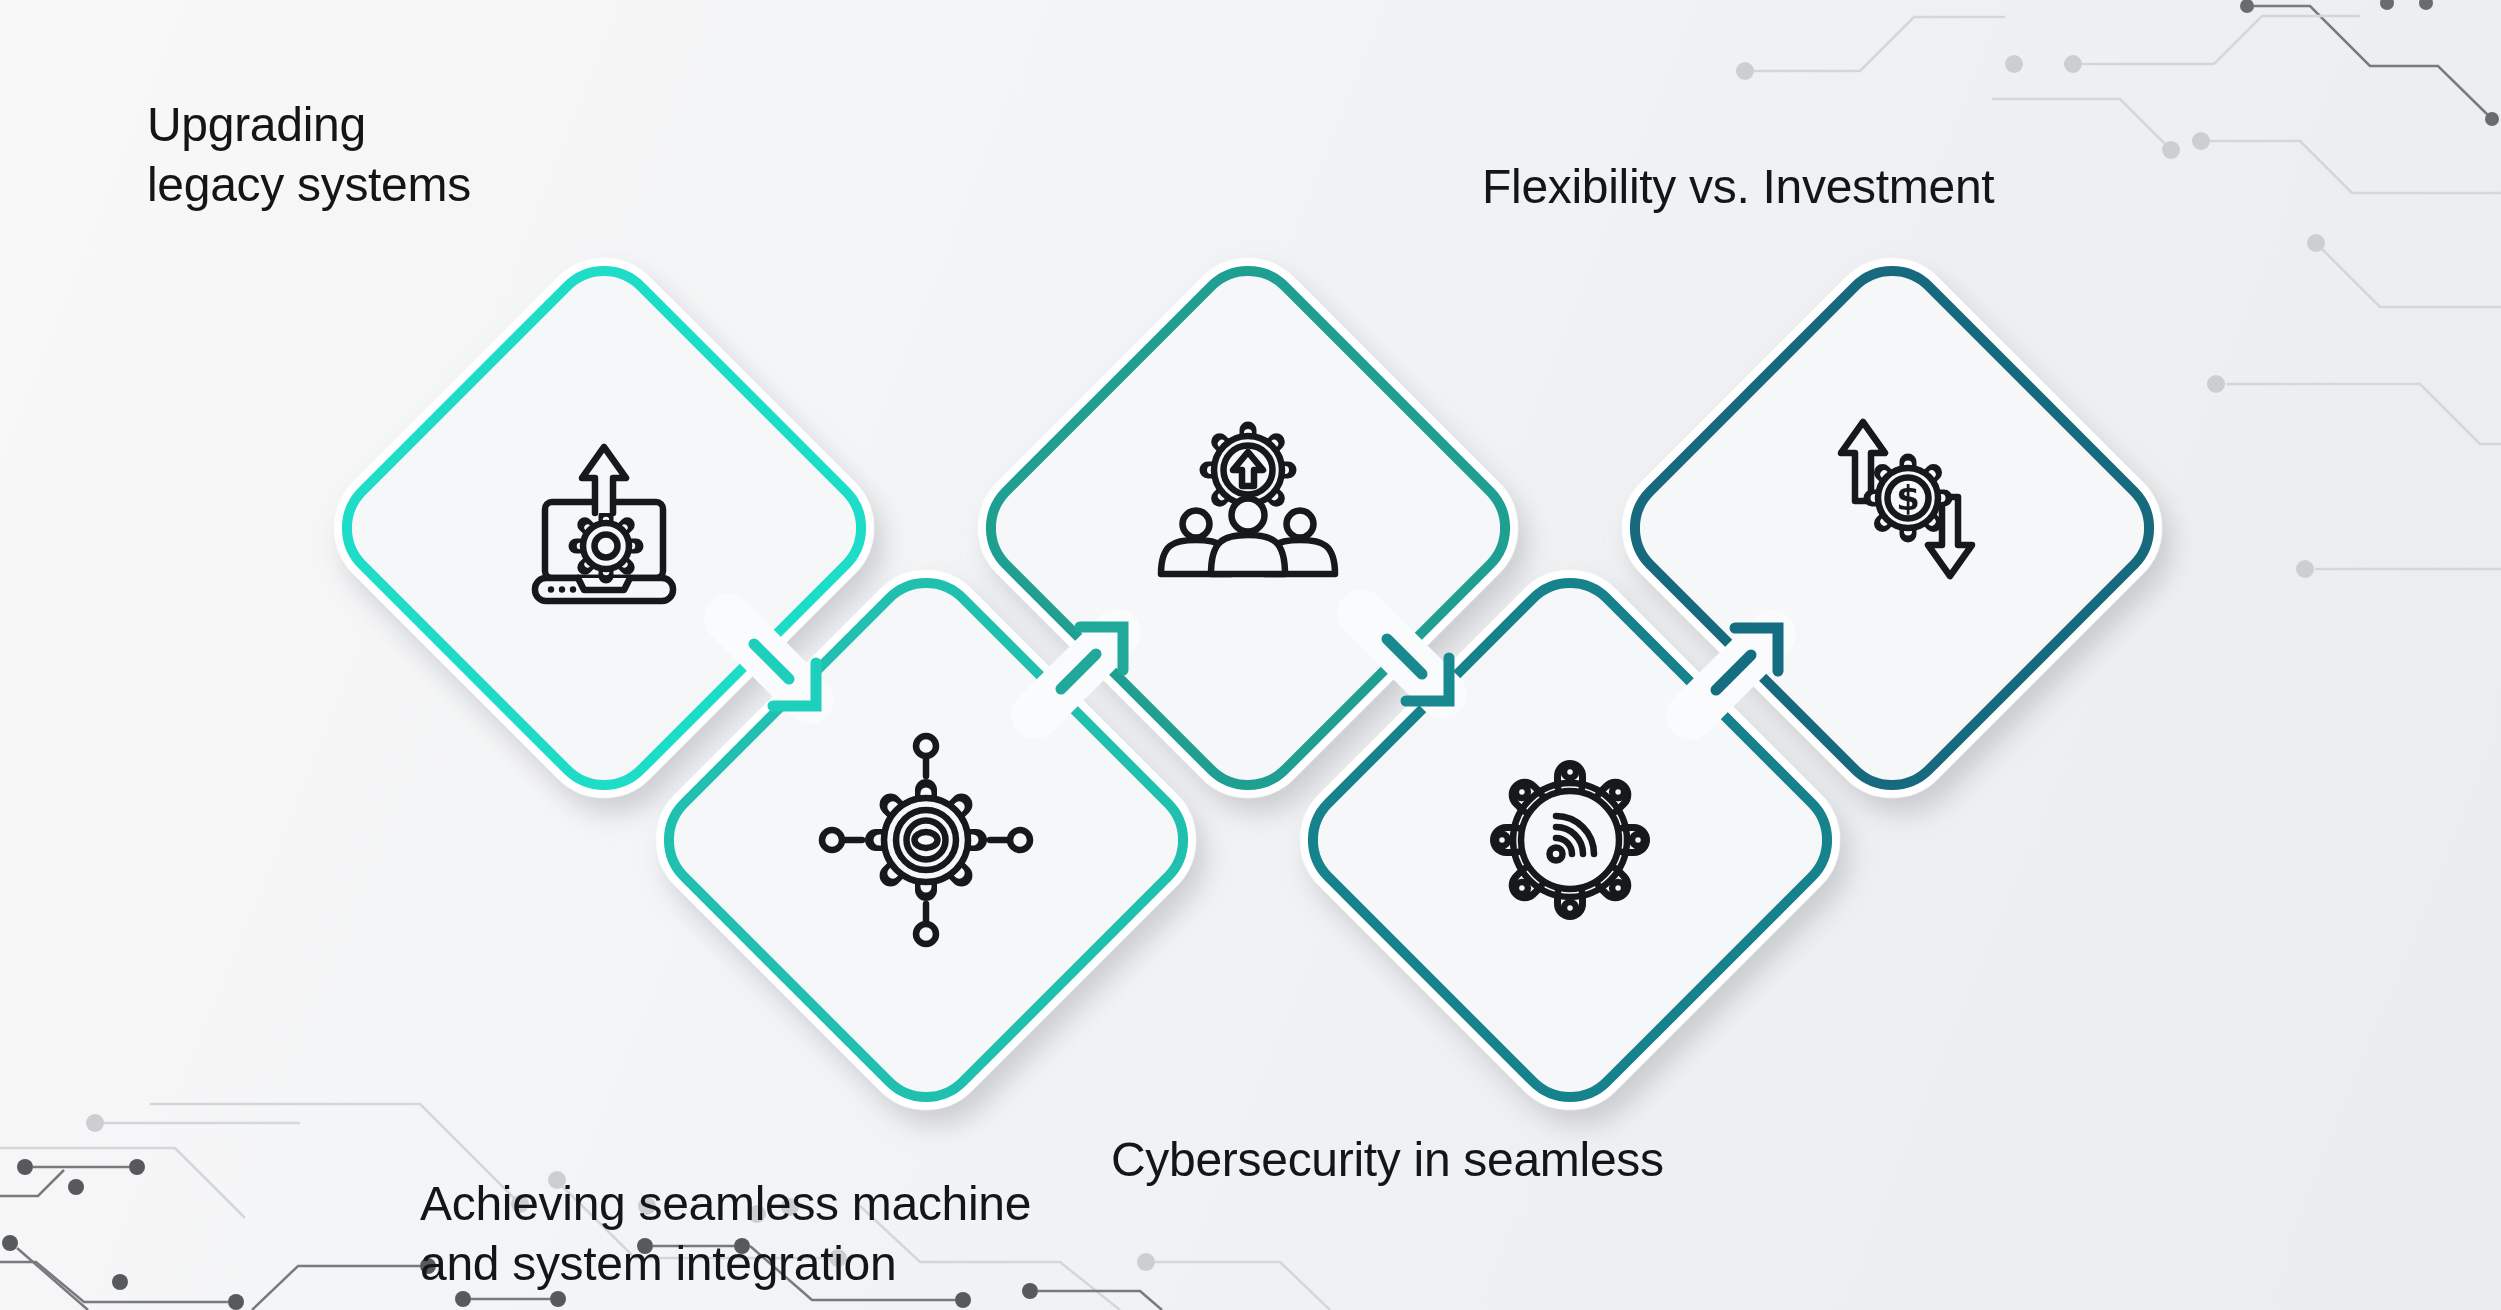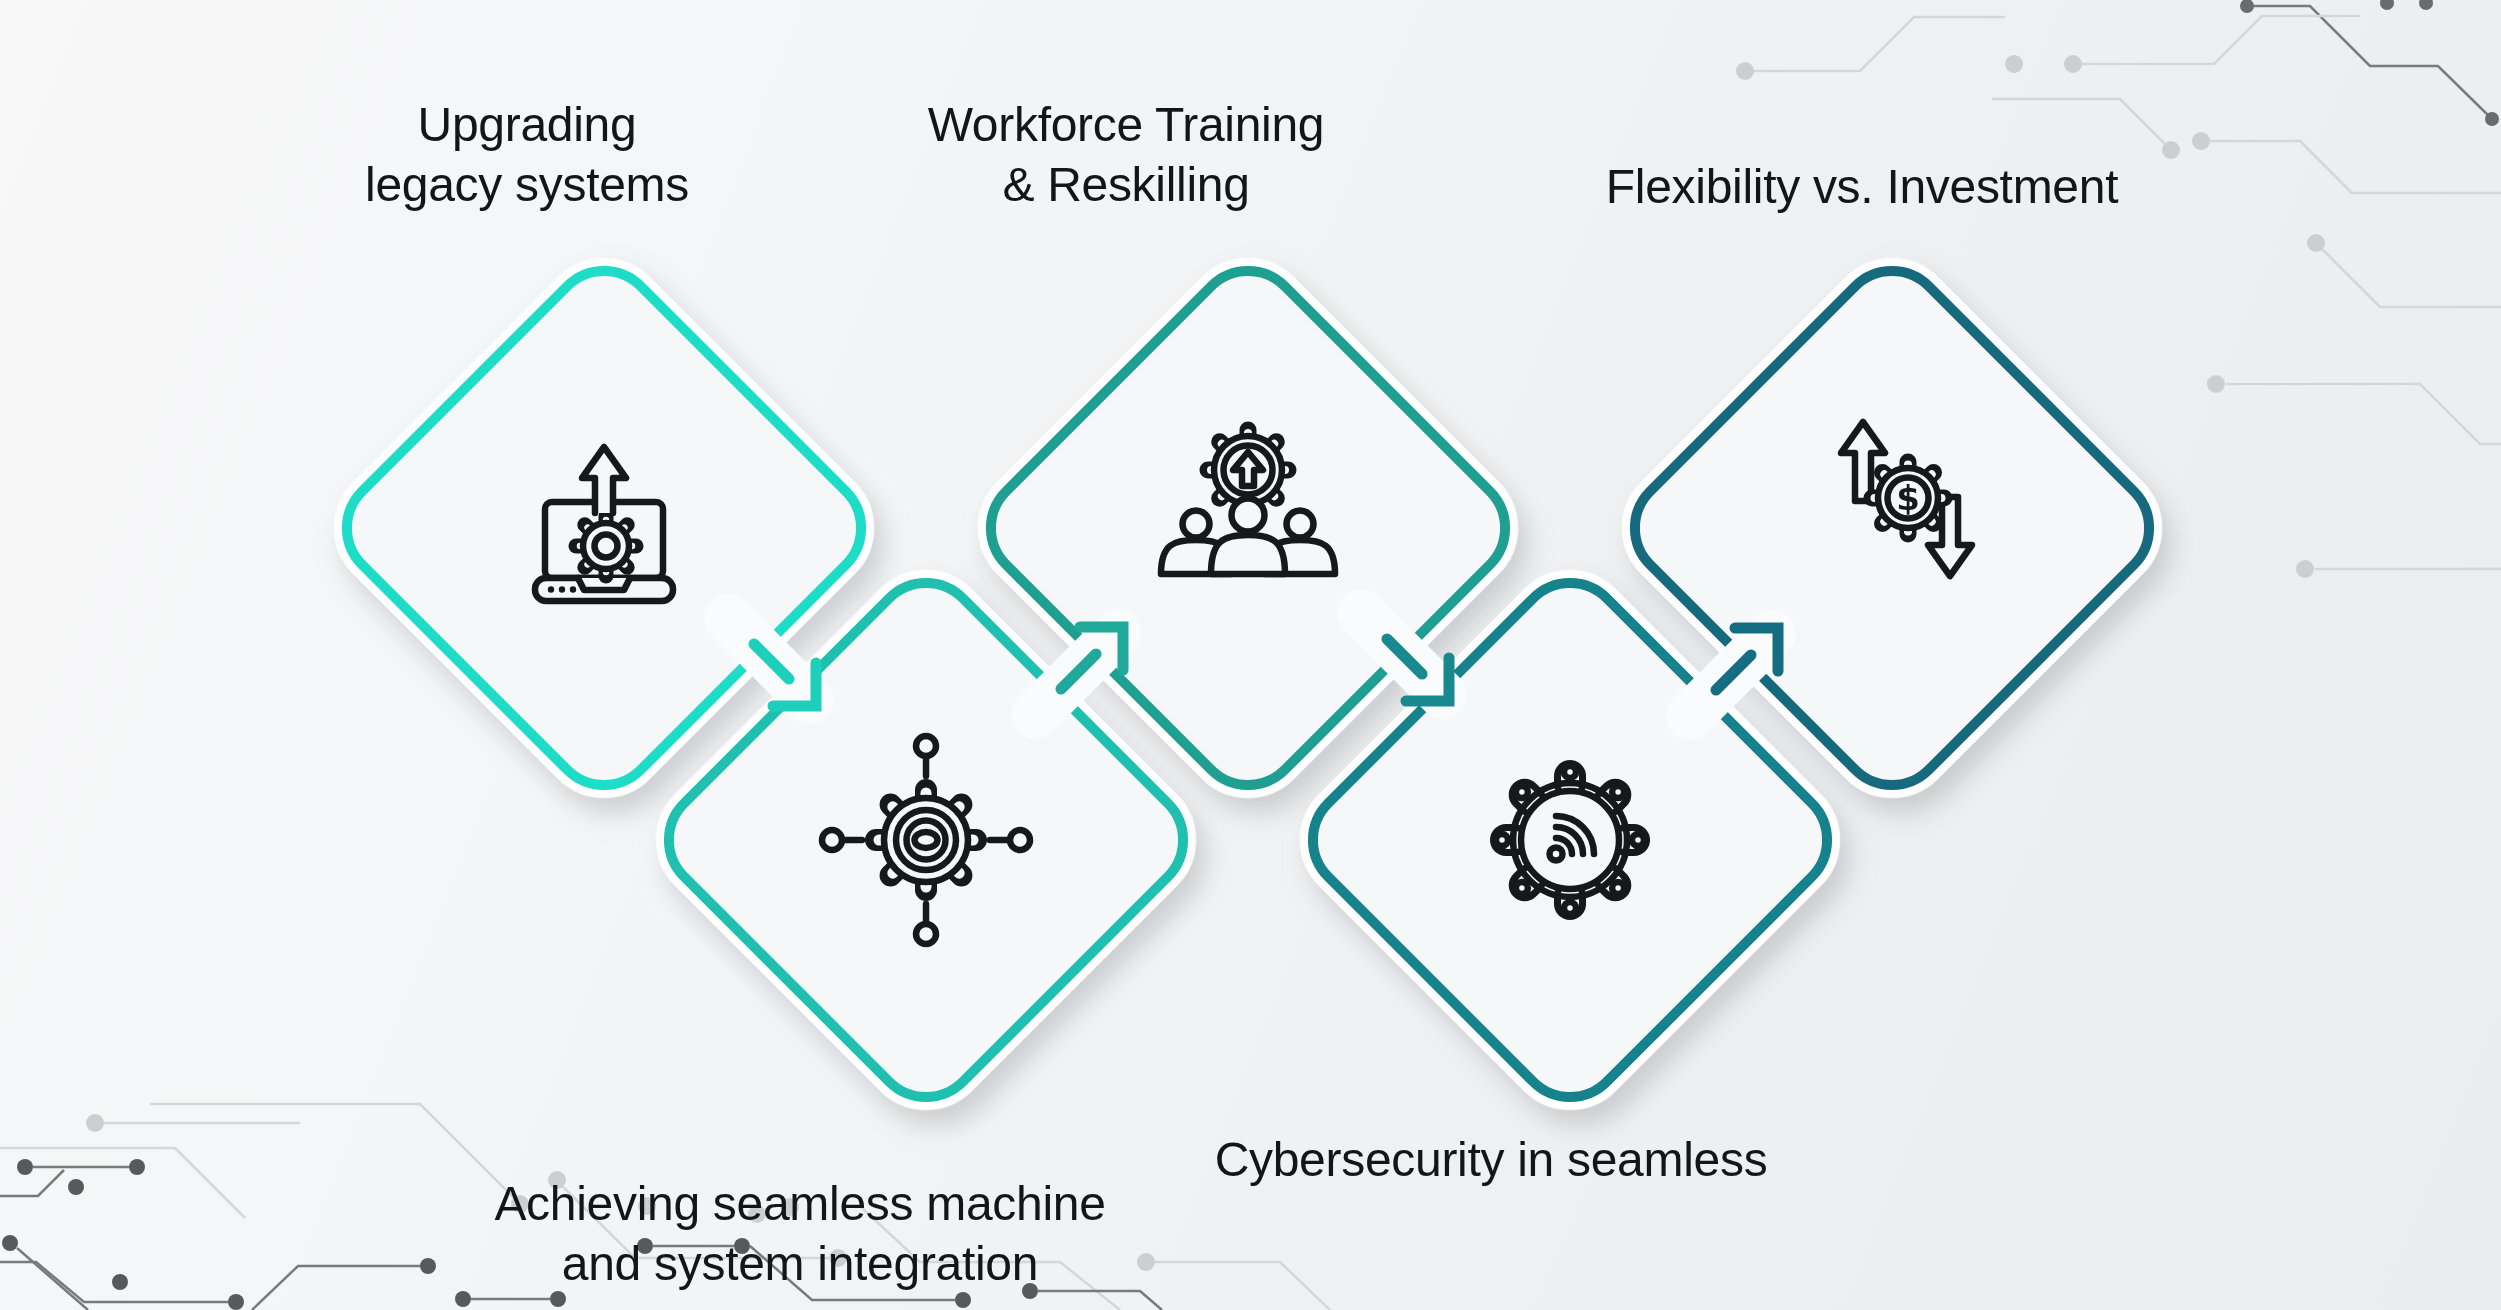--- a/index.html
+++ b/index.html
@@ -23,21 +23,21 @@
   
   .cl{stroke:#d5d6d9;stroke-width:2.5;fill:none;}
   .cld{stroke:#797a7d;stroke-width:2.5;fill:none;}
   .cdot-l{fill:#cdced1;stroke:none;}
   .cdot-d{fill:#6a6b6e;stroke:none;}
   .cdot-dd{fill:#58595c;stroke:none;}
   
   .step-label{
     position:absolute;width:760px;transform:translateX(-50%);
     font-size:48px;line-height:60px;font-weight:500;letter-spacing:-0.3px;
-    color:#141517;text-align:center;white-space:nowrap;
+    color:#141517;white-space:nowrap;
   }
 </style>
 </head>
 <body>
 
 <div class="canvas">
 
   <svg class="scene" width="2501" height="1310" viewBox="0 0 2501 1310">
     <defs>
       <filter id="dshadow" x="-40%" y="-40%" width="180%" height="180%">
@@ -331,24 +331,20 @@
         <circle class="ifill" r="20.5" stroke-width="6"></circle>
         <text x="0" y="12" text-anchor="middle" font-family="DejaVu Sans, sans-serif" font-size="34" font-weight="700" fill="#17181a">$</text>
       </g>
     </g>
   </svg>
 
   <div class="step-label" style="left:527px;top:95px">
     <div>Upgrading</div>
     <div>legacy systems</div>
   </div>
-  <div class="step-label" style="left:1126px;top:95px">
-    <div>Workforce Training</div>
-    <div>&amp; Reskilling</div>
-  </div>
   <div class="step-label" style="left:1862px;top:157px">
     <div>Flexibility vs. Investment</div>
   </div>
   <div class="step-label" style="left:800px;top:1174px">
     <div>Achieving seamless machine</div>
     <div>and system integration</div>
   </div>
   <div class="step-label" style="left:1491px;top:1130px">
     <div>Cybersecurity in seamless</div>
   </div>

